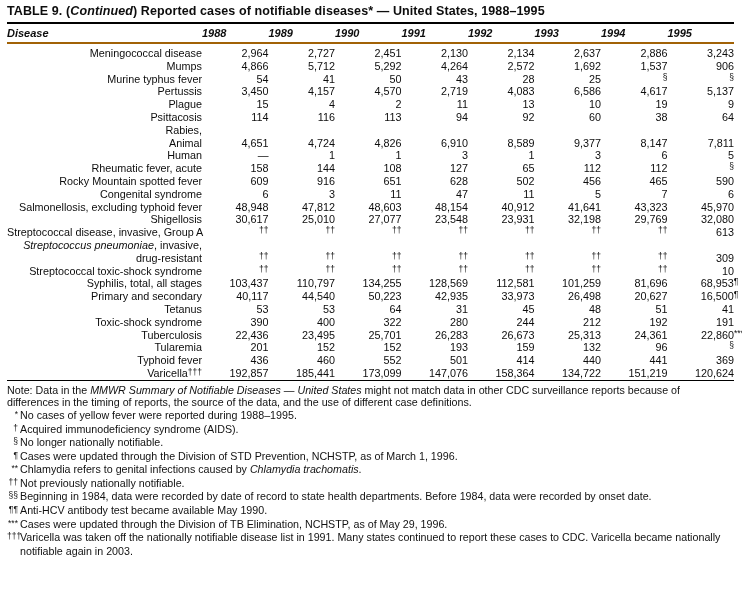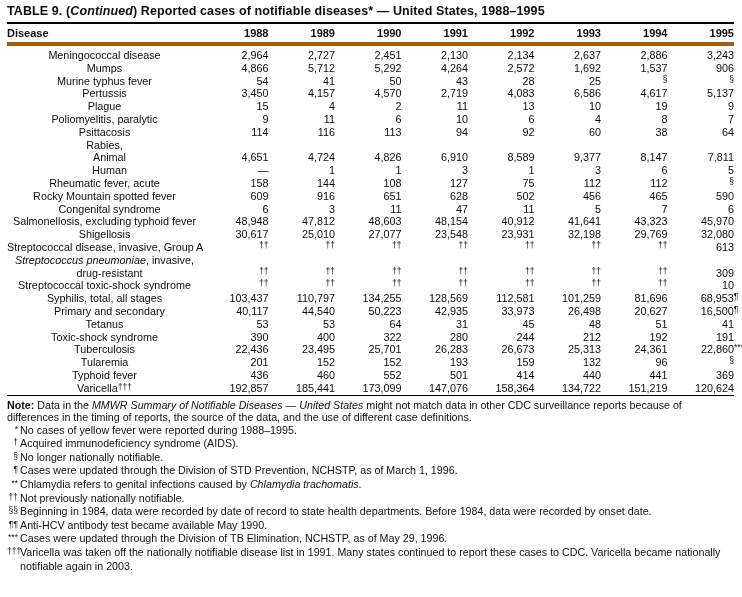--- a/index.html
+++ b/index.html
@@ -15,48 +15,48 @@
     font-size: 12.5px; font-weight: bold; line-height: 15px;
     padding-bottom: 3px; border-bottom: 2px solid #000;
     letter-spacing: 0.1px; white-space: nowrap;
   }
   .title i { font-style: italic; }
 
   table.diseases {
     width: 727px; border-collapse: collapse; table-layout: fixed;
     border-bottom: 1px solid #000;
   }
-  table.diseases thead tr { border-bottom: 4px solid #a16207; }
+  table.diseases thead tr { border-bottom: 2px solid #a16207; font-style: italic; }
   table.diseases th {
     font-size: 11px; font-weight: bold; line-height: 16px;
     padding: 1px 0 1px 0; vertical-align: bottom;
   }
   th.disease-h { text-align: left; padding-left: 3px; }
-  th.year-h { text-align: right; padding-right: 8px; }
+  th.year-h { text-align: left; padding-right: 8px; }
 
   table.diseases td {
     font-size: 10.8px; line-height: 12.8px; height: 12.8px;
     padding: 0; vertical-align: baseline; white-space: nowrap;
   }
-  td.lbl { text-align: center; padding-left: 3px; overflow: visible; }
+  td.lbl { text-align: right; padding-left: 3px; overflow: visible; }
   td.lbl.ind { padding-left: 10px; }
   td.val { text-align: right; }
   tbody tr:first-child td { padding-top: 3px; }
   td sup {
     font-size: 8.5px; line-height: 0; vertical-align: baseline;
     position: relative; top: -3px;
   }
   td.lbl sup { top: -2px; }
   .it { font-style: italic; }
 
   .notes { margin-top: 3px; }
   .note-p {
     margin: 0; font-size: 10.7px; line-height: 12.6px; color: #111;
   }
-  .note-p b { font-weight: bold; margin-top: 28px; }
+  .note-p b { font-weight: normal; margin-top: 28px; }
   .note-p i, .fn i { font-style: italic; }
   .fn-list { margin: 0; }
   .fn {
     font-size: 10.7px; line-height: 12.6px; color: #111;
     padding-left: 13px;
   }
   .fn .fn-marker {
     display: inline-block; width: 11px; margin-left: -13px; margin-right: 2px;
     text-align: right; font-size: 8.5px; position: relative; top: -2px;
     white-space: nowrap;
@@ -144,31 +144,20 @@
           <td class="val">15</td>
           <td class="val">4</td>
           <td class="val">2</td>
           <td class="val">11</td>
           <td class="val">13</td>
           <td class="val">10</td>
           <td class="val">19</td>
           <td class="val">9</td>
         </tr>
         <tr>
-          <td class="lbl">Poliomyelitis, paralytic</td>
-          <td class="val">9</td>
-          <td class="val">11</td>
-          <td class="val">6</td>
-          <td class="val">10</td>
-          <td class="val">6</td>
-          <td class="val">4</td>
-          <td class="val">8</td>
-          <td class="val">7</td>
-        </tr>
-        <tr>
           <td class="lbl">Psittacosis</td>
           <td class="val">114</td>
           <td class="val">116</td>
           <td class="val">113</td>
           <td class="val">94</td>
           <td class="val">92</td>
           <td class="val">60</td>
           <td class="val">38</td>
           <td class="val">64</td>
         </tr>
@@ -204,21 +193,21 @@
           <td class="val">3</td>
           <td class="val">6</td>
           <td class="val">5</td>
         </tr>
         <tr>
           <td class="lbl">Rheumatic fever, acute</td>
           <td class="val">158</td>
           <td class="val">144</td>
           <td class="val">108</td>
           <td class="val">127</td>
-          <td class="val">75</td>
+          <td class="val">65</td>
           <td class="val">112</td>
           <td class="val">112</td>
           <td class="val"><sup>§</sup></td>
         </tr>
         <tr>
           <td class="lbl">Rocky Mountain spotted fever</td>
           <td class="val">609</td>
           <td class="val">916</td>
           <td class="val">651</td>
           <td class="val">628</td>

